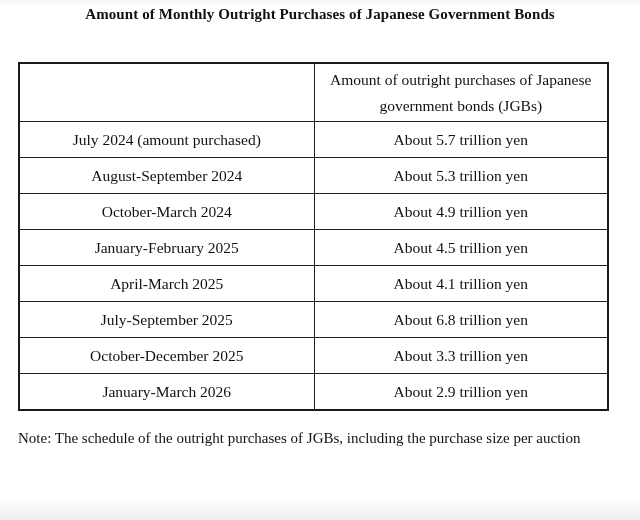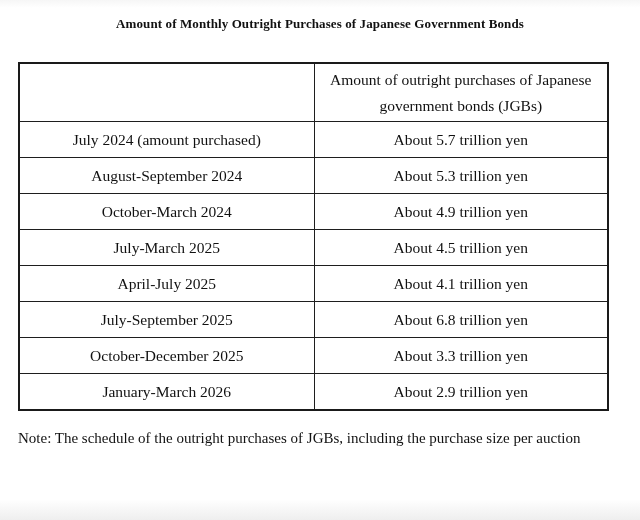--- a/index.html
+++ b/index.html
@@ -10,26 +10,26 @@
     position: relative;
     width: 640px;
     height: 520px;
     background: linear-gradient(180deg, #f6f6f6 0%, #ffffff 1.5%, #ffffff 96%, #eeeeee 100%);
     font-family: "Liberation Serif", "DejaVu Serif", serif;
     color: #111111;
     overflow: hidden;
   }
   .doc-title {
     position: absolute;
-    top: 16px;
+    top: 6px;
     left: 0;
     width: 640px;
     margin: 0;
     text-align: center;
-    font-size: 13px;
+    font-size: 15px;
     font-weight: bold;
     letter-spacing: 0.1px;
   }
   table.jgb-table {
     position: absolute;
     left: 18px;
     top: 62px;
     width: 589px;
     border-collapse: collapse;
     table-layout: fixed;
@@ -91,25 +91,25 @@
       </tr>
       <tr class="data-row">
         <td>August-September 2024</td>
         <td>About 5.3 trillion yen</td>
       </tr>
       <tr class="data-row">
         <td>October-March 2024</td>
         <td>About 4.9 trillion yen</td>
       </tr>
       <tr class="data-row">
-        <td>July-March 2025</td>
+        <td>January-February 2025</td>
         <td>About 4.5 trillion yen</td>
       </tr>
       <tr class="data-row">
-        <td>April-July 2025</td>
+        <td>April-March 2025</td>
         <td>About 4.1 trillion yen</td>
       </tr>
       <tr class="data-row">
         <td>July-September 2025</td>
         <td>About 6.8 trillion yen</td>
       </tr>
       <tr class="data-row">
         <td>October-December 2025</td>
         <td>About 3.3 trillion yen</td>
       </tr>

